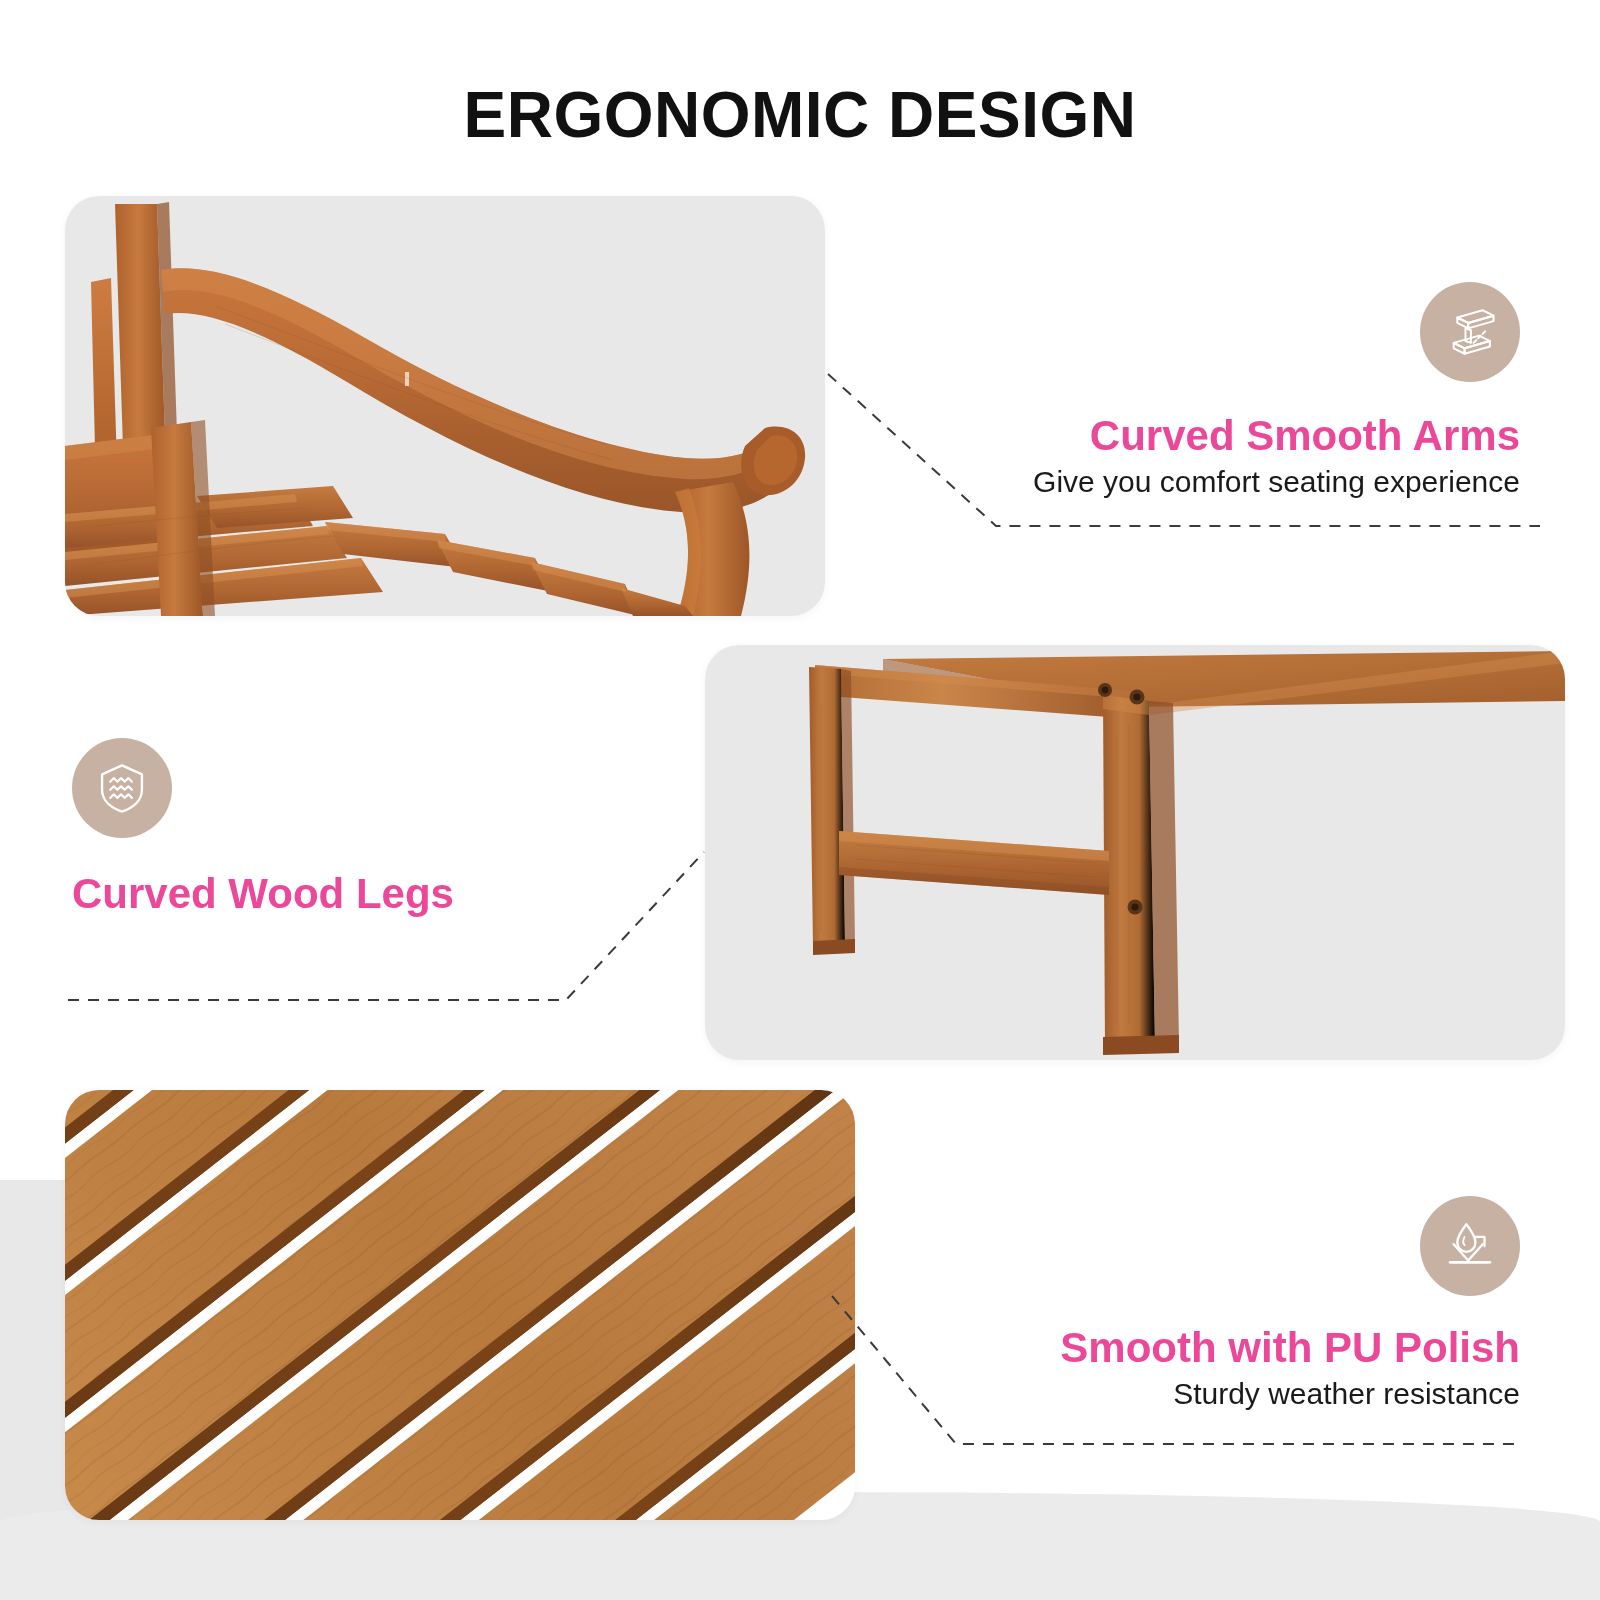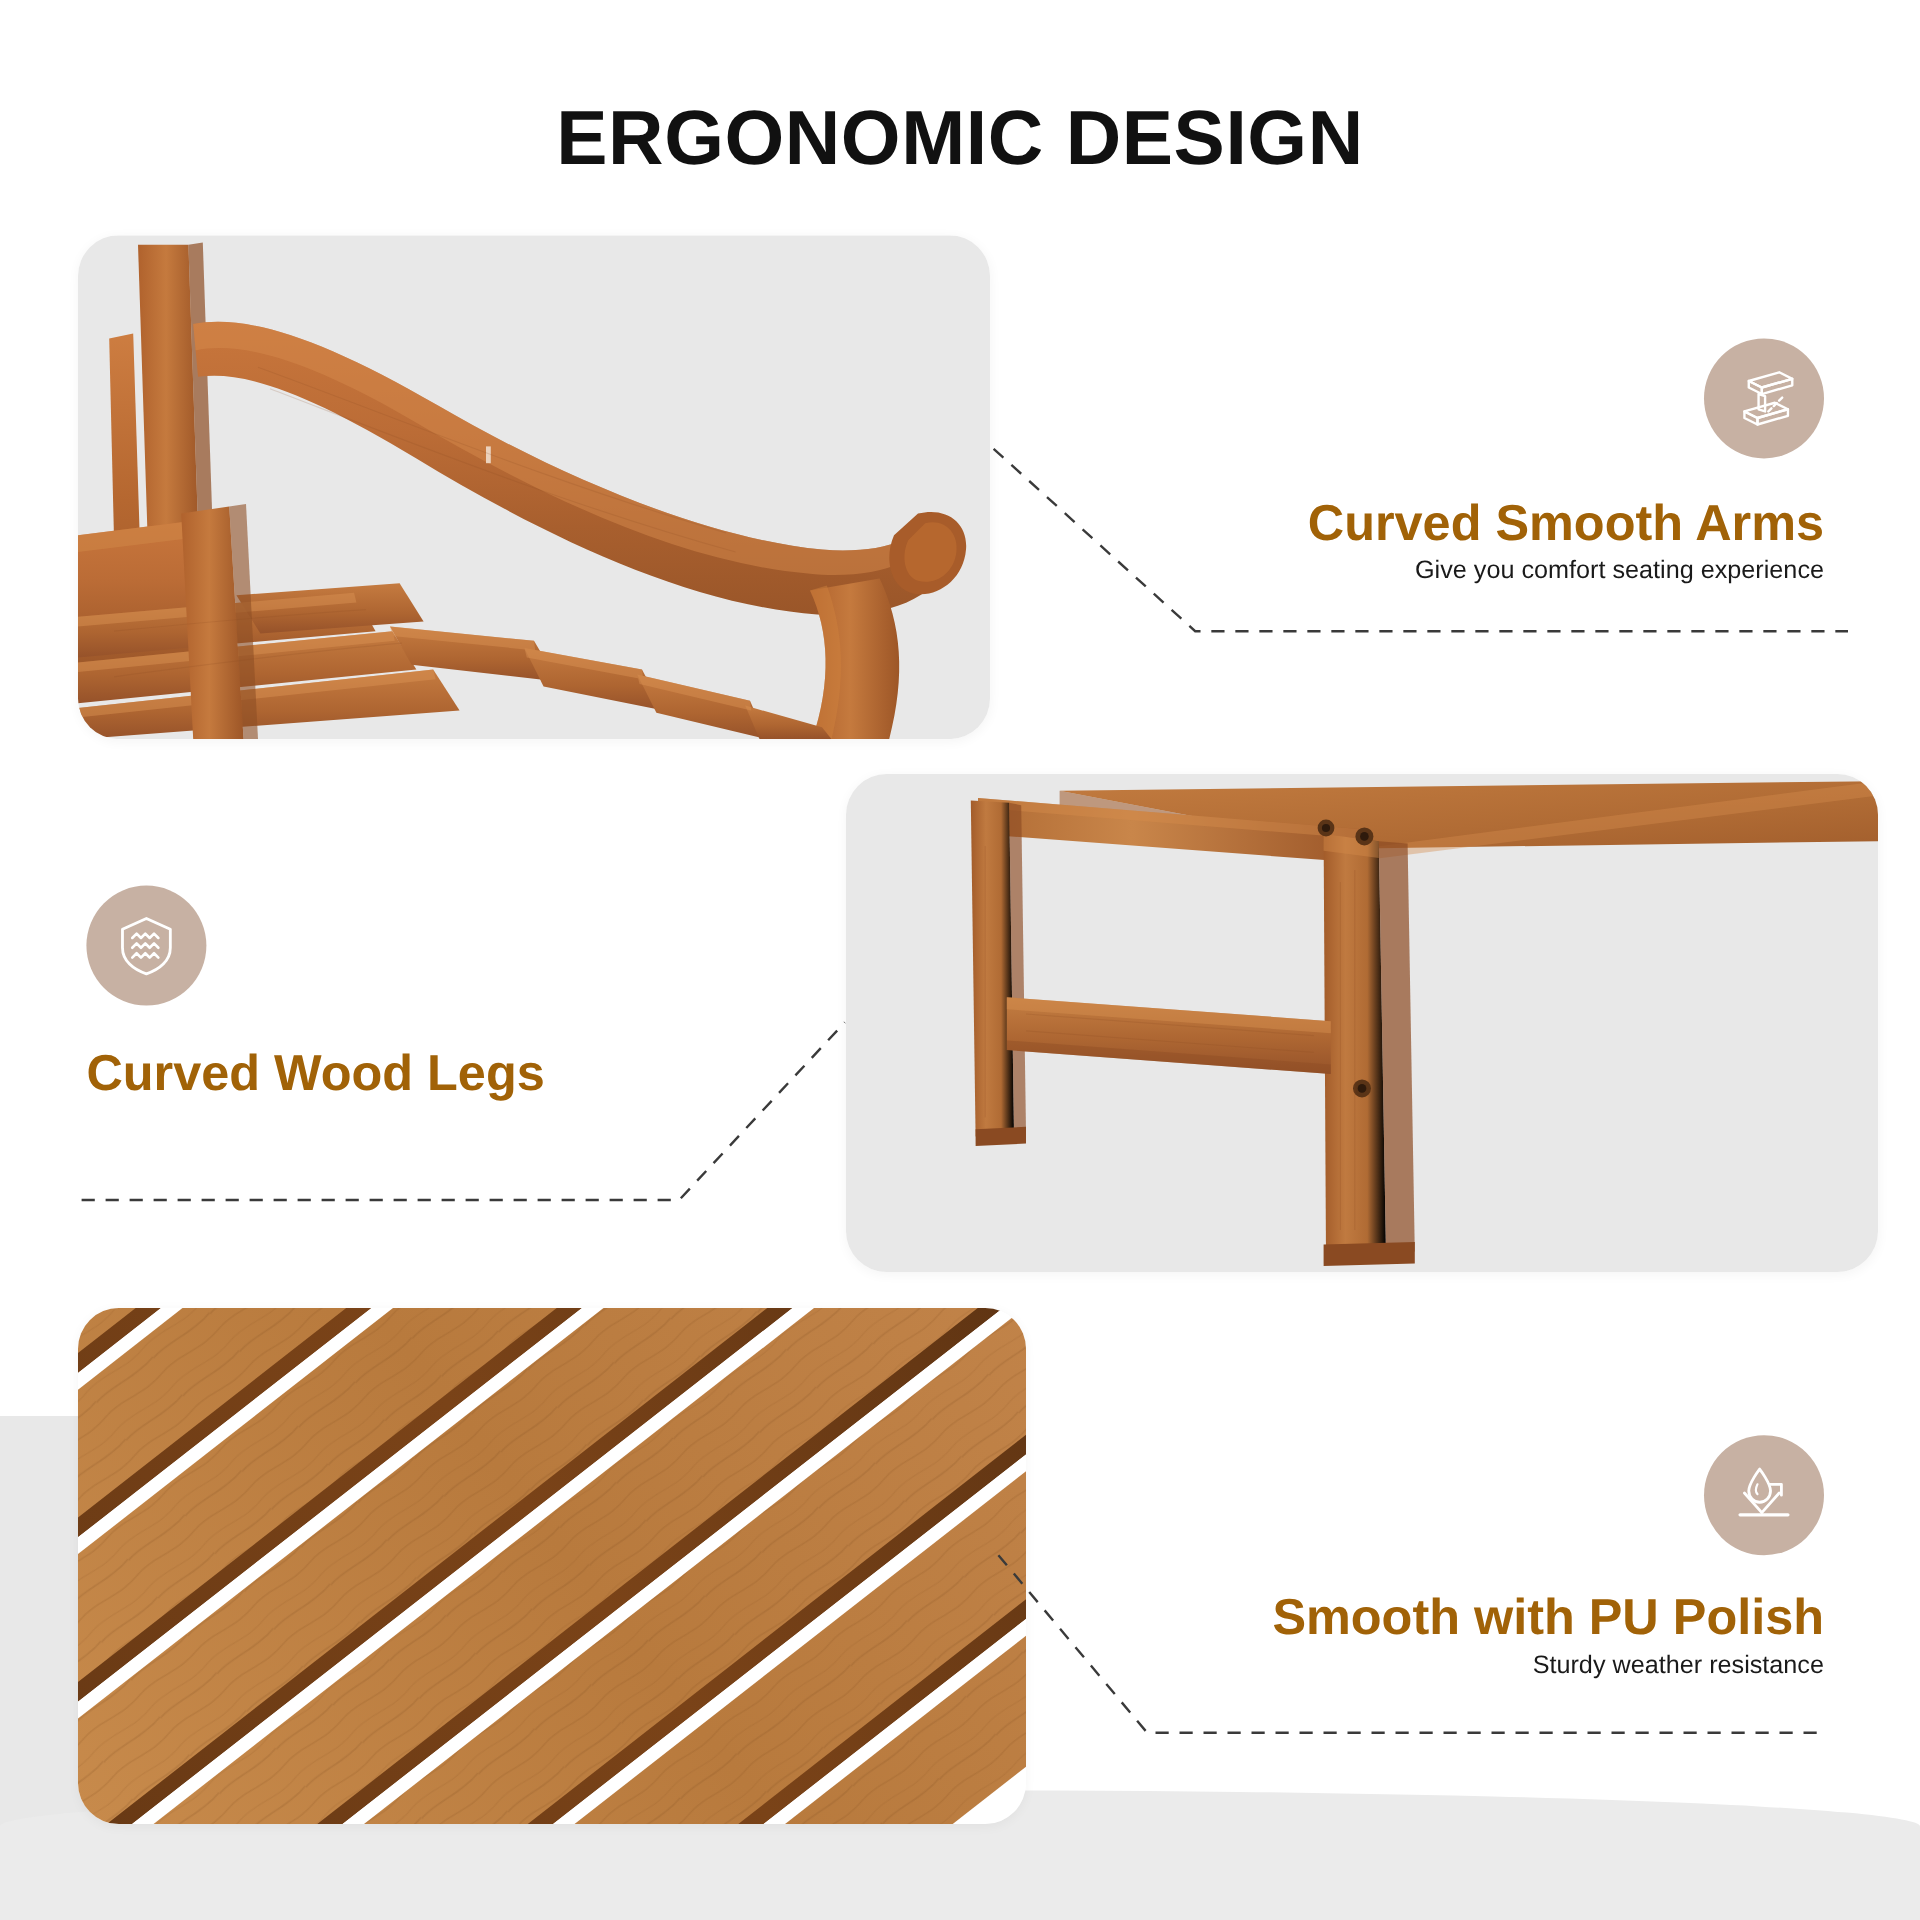--- a/index.html
+++ b/index.html
@@ -62,25 +62,25 @@
 
   
   .feature { position:absolute; z-index:6; }
   .feature .icon-circle {
     width:100px; height:100px; border-radius:50%;
     background:#c7b1a3;
     display:flex; align-items:center; justify-content:center;
   }
   .feature .icon-circle svg { width:58px; height:58px; display:block; }
   .feature .f-title {
-    font-size:42px; font-weight:bold; color:#a16207;
+    font-size:42px; font-weight:bold; color:#ec4899;
     line-height:1.12; white-space:nowrap;
   }
   .feature .f-sub {
-    font-size:21px; font-weight:normal; color:#1a1a1a;
+    font-size:30px; font-weight:normal; color:#1a1a1a;
     line-height:1.25; white-space:nowrap; margin-top:4px;
   }
 
   
   #feature-arms { left:900px; top:282px; width:620px; text-align:right; }
   #feature-arms .icon-circle { margin-left:auto; margin-right:0px; }
   #feature-arms .f-title { margin-top:30px; }
 
   
   #feature-legs { left:72px; top:738px; width:620px; text-align:left; }

